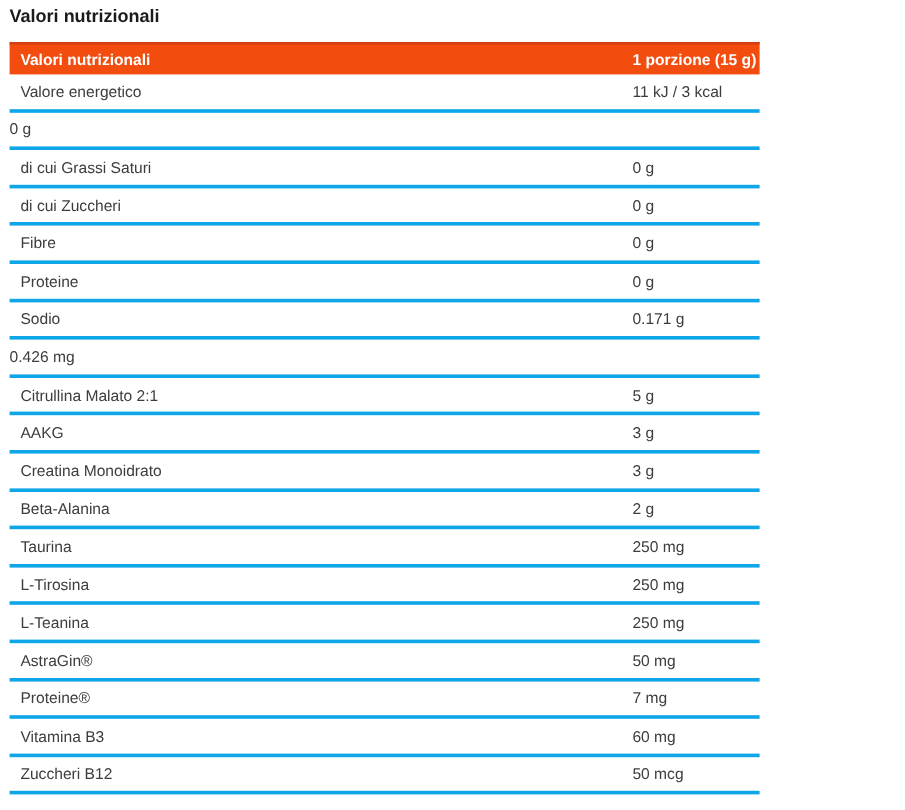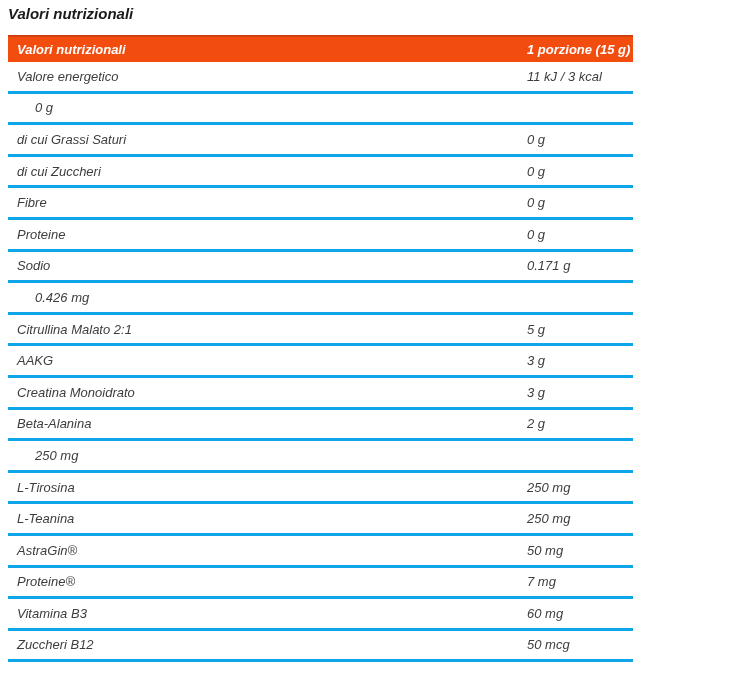--- a/index.html
+++ b/index.html
@@ -11,21 +11,20 @@
     width: 754px;
     height: 675px;
     font-family: "Liberation Sans", sans-serif;
     -webkit-font-smoothing: antialiased;
     overflow: hidden;
   }
   .page {
     padding: 6px 3px 0 8px;
     box-sizing: border-box;
     width: 636px;
-    font-style: italic;
   }
   .page-title {
     font-size: 15px;
     line-height: 16px;
     font-weight: 700;
     color: #1b1b1b;
     margin: 0 0 13px 0;
   }
   .nutrition-table {
     width: 100%;
@@ -53,21 +52,20 @@
     flex: 1 1 auto;
     padding-left: 9px;
     white-space: nowrap;
     overflow: hidden;
   }
   .cell.value {
     flex: 0 0 106px;
     width: 106px;
     text-align: left;
     white-space: nowrap;
-    margin-left: 27px;
   }
 </style>
 </head>
 <body>
 
 <div class="page">
   <h1 class="page-title">Valori nutrizionali</h1>
 
   <div class="nutrition-table">
     <div class="thead">
@@ -128,20 +126,21 @@
     <div class="cell label">Creatina Monoidrato</div>
     <div class="cell value">3 g</div>
   </div>
 
   <div class="row">
     <div class="cell label">Beta-Alanina</div>
     <div class="cell value">2 g</div>
   </div>
 
   <div class="row">
+    <div class="cell label">Taurina</div>
     <div class="cell value">250 mg</div>
   </div>
 
   <div class="row">
     <div class="cell label">L-Tirosina</div>
     <div class="cell value">250 mg</div>
   </div>
 
   <div class="row">
     <div class="cell label">L-Teanina</div>

